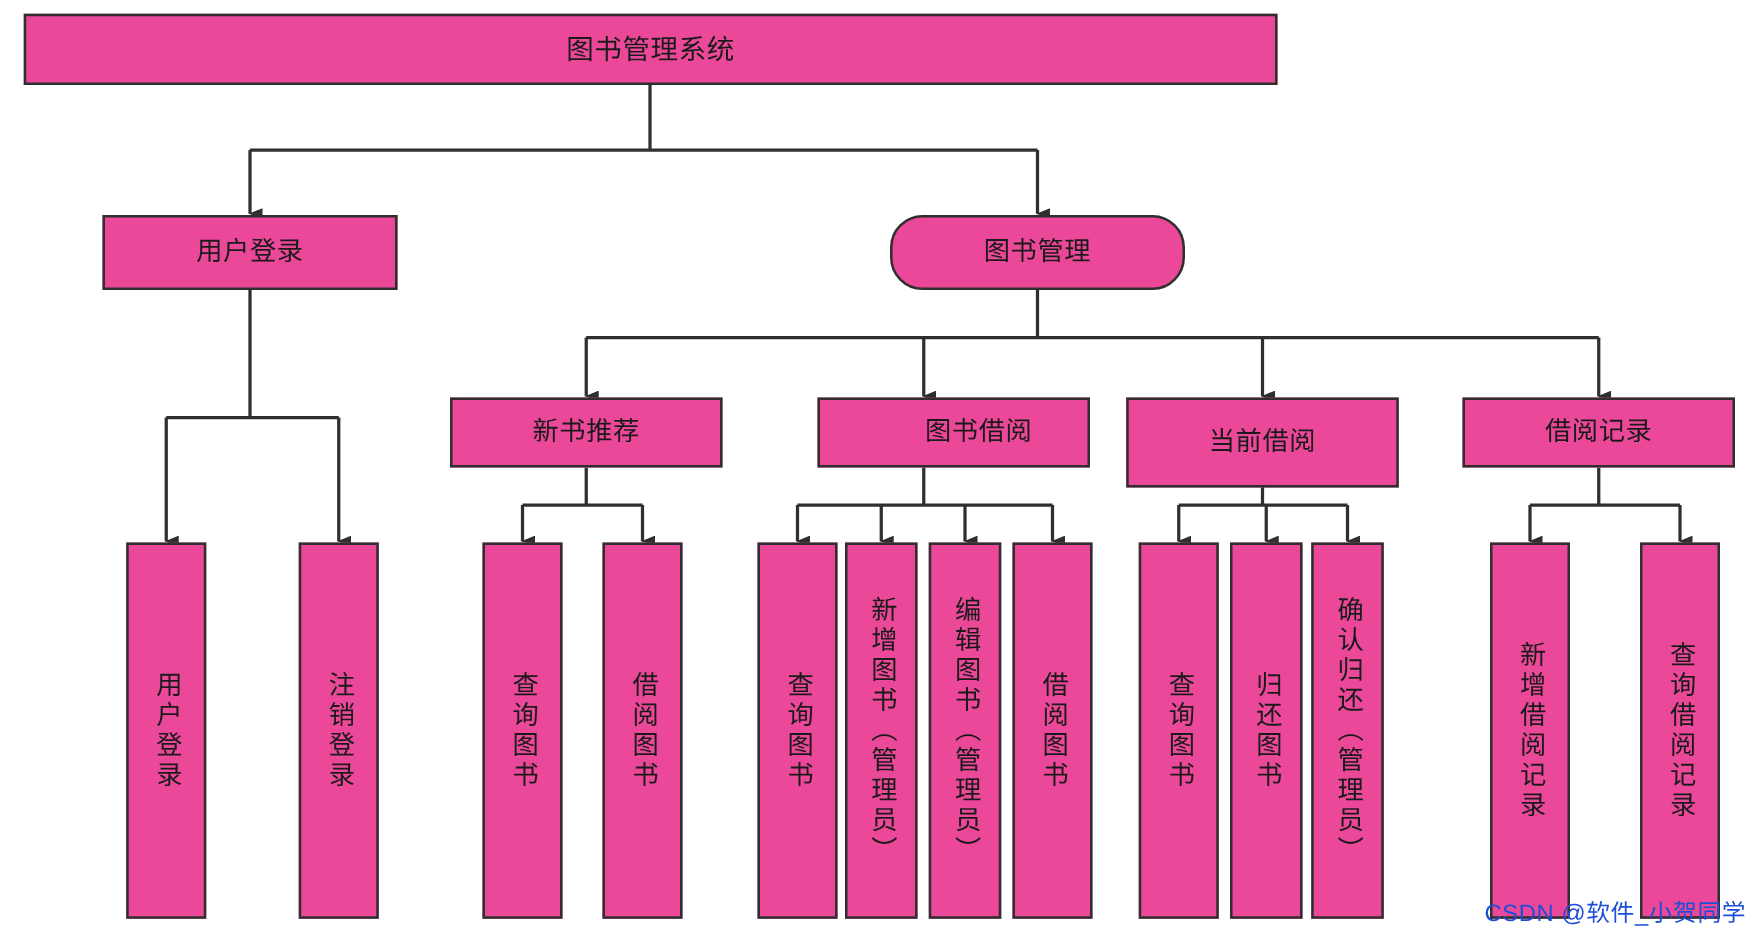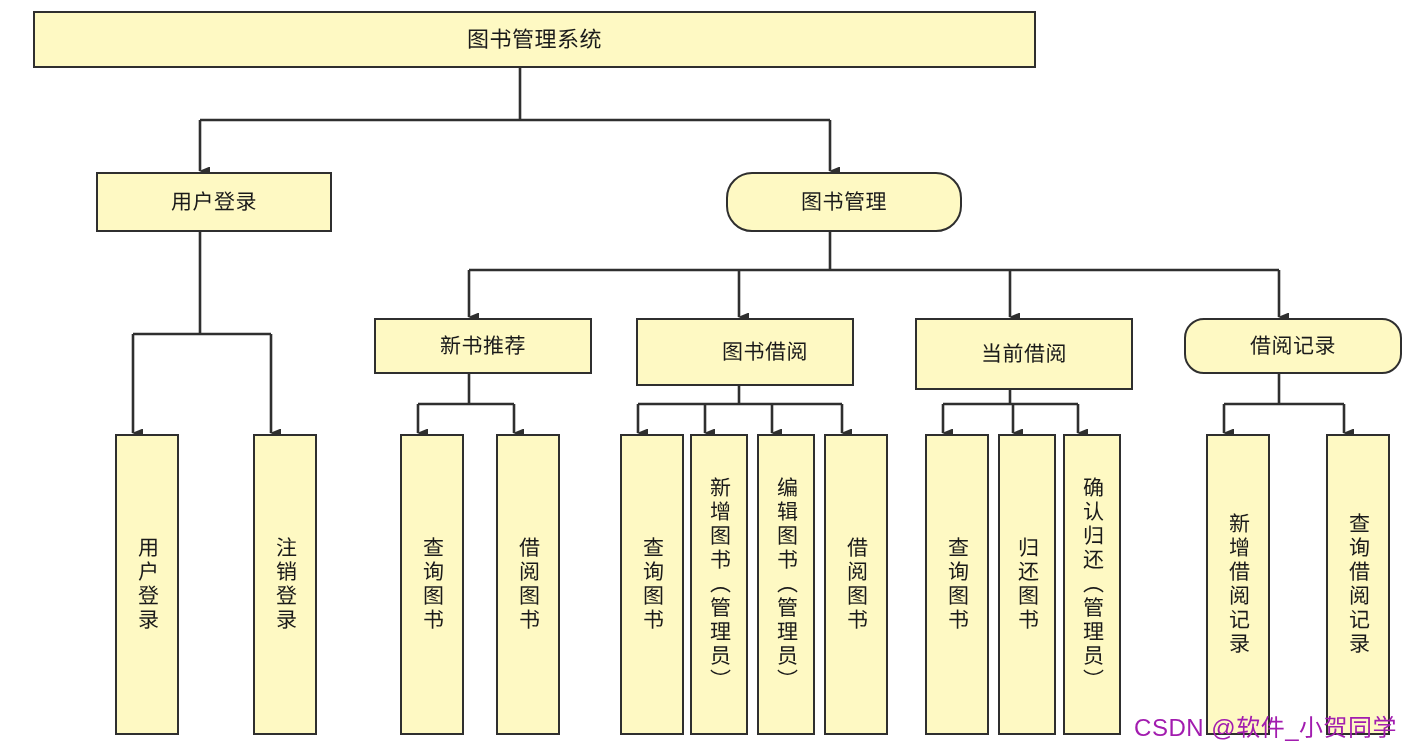--- a/index.html
+++ b/index.html
@@ -22,26 +22,25 @@
     position: absolute;
     left: 0;
     top: 0;
     width: 1405px;
     height: 747px;
   }
   .node-box {
     position: absolute;
     box-sizing: border-box;
     border: 2px solid #2f2f2f;
-    background: #fef9c3;
+    background: #ec4899;
     display: flex;
     align-items: center;
     justify-content: center;
     color: #1a1a1a;
-    margin-left: 14px;
   }
   .node-label {
     font-size: 21px;
     line-height: 1.15;
     letter-spacing: 0.5px;
     white-space: nowrap;
     color: #1a1a1a;
   }
   .node-box.vertical {
     align-items: center;
@@ -55,22 +54,22 @@
     font-size: 21px;
     line-height: 1;
   }
   .node-box.root .node-label {
     font-size: 22px;
   }
   #watermark {
     position: absolute;
     right: 8px;
     bottom: 4px;
-    font-size: 24px;
-    color: #a21caf;
+    font-size: 19px;
+    color: #1d4ed8;
     white-space: nowrap;
     user-select: none;
     pointer-events: none;
     letter-spacing: 0.5px;
   }
 </style>
 </head>
 <body>
 
 <div id="diagram-root">
@@ -124,27 +123,27 @@
       </div>
       <div class="node-box level2" style="left: 82px; top: 172px; width: 236px; height: 60px;">
         <span class="node-label">用户登录</span>
       </div>
       <div class="node-box level2" style="left: 712px; top: 172px; width: 236px; height: 60px; border-radius: 26px;">
         <span class="node-label">图书管理</span>
       </div>
       <div class="node-box level3" style="left: 360px; top: 318px; width: 218px; height: 56px;">
         <span class="node-label">新书推荐</span>
       </div>
-      <div class="node-box level3" style="left: 622px; top: 318px; width: 218px; height: 68px; padding-left: 40px;">
+      <div class="node-box level3" style="left: 654px; top: 318px; width: 218px; height: 56px; padding-left: 40px;">
         <span class="node-label">图书借阅</span>
       </div>
       <div class="node-box level3" style="left: 901px; top: 318px; width: 218px; height: 72px;">
         <span class="node-label">当前借阅</span>
       </div>
-      <div class="node-box level3" style="left: 1170px; top: 318px; width: 218px; height: 56px; border-radius: 20px;">
+      <div class="node-box level3" style="left: 1170px; top: 318px; width: 218px; height: 56px;">
         <span class="node-label">借阅记录</span>
       </div>
       <div class="node-box vertical leaf" style="left: 101px; top: 434px; width: 64px; height: 301px;">
         <span class="node-label">用户登录</span>
       </div>
       <div class="node-box vertical leaf" style="left: 239px; top: 434px; width: 64px; height: 301px;">
         <span class="node-label">注销登录</span>
       </div>
       <div class="node-box vertical leaf" style="left: 386px; top: 434px; width: 64px; height: 301px;">
         <span class="node-label">查询图书</span>

